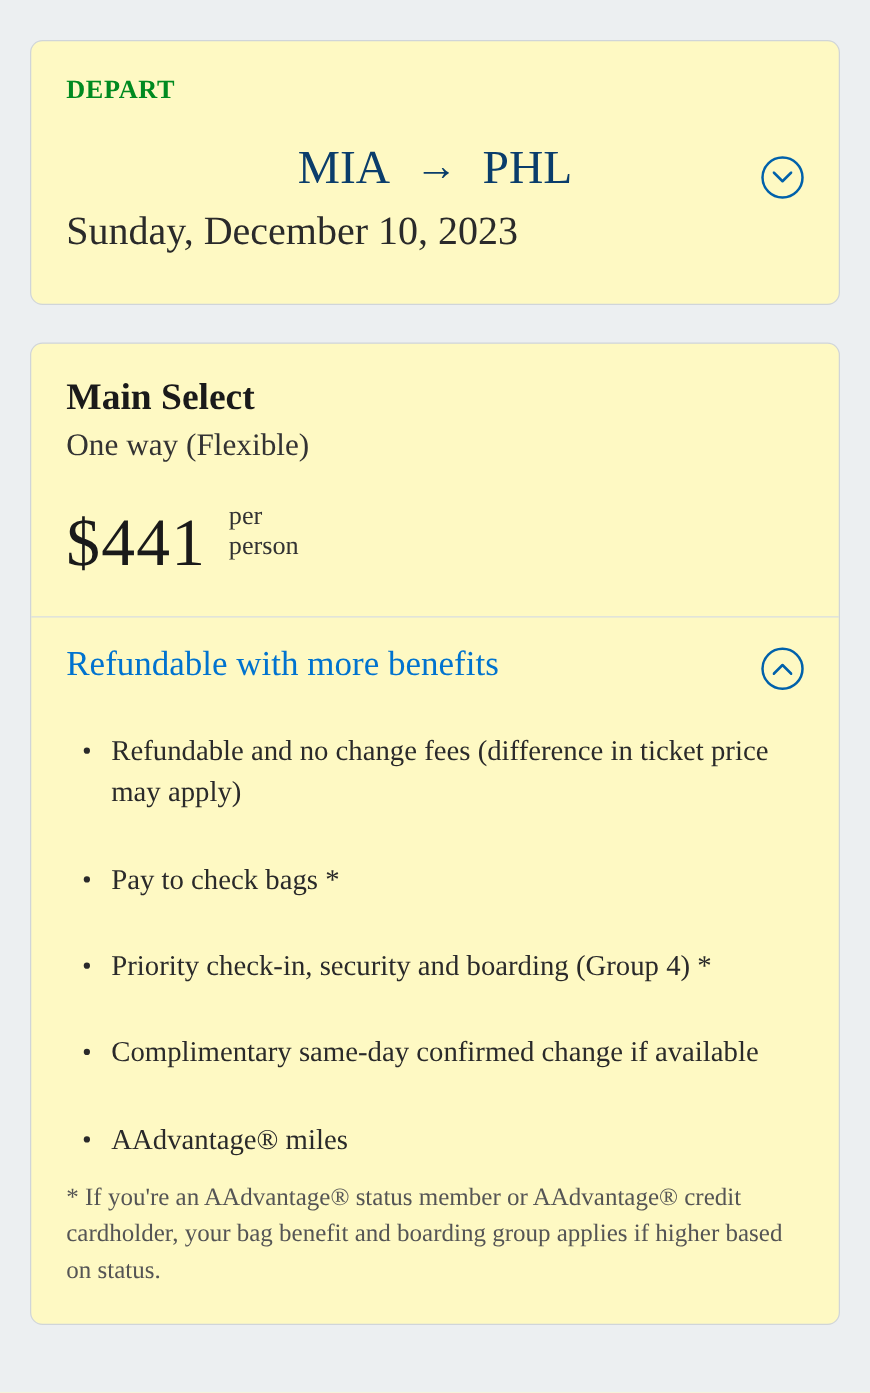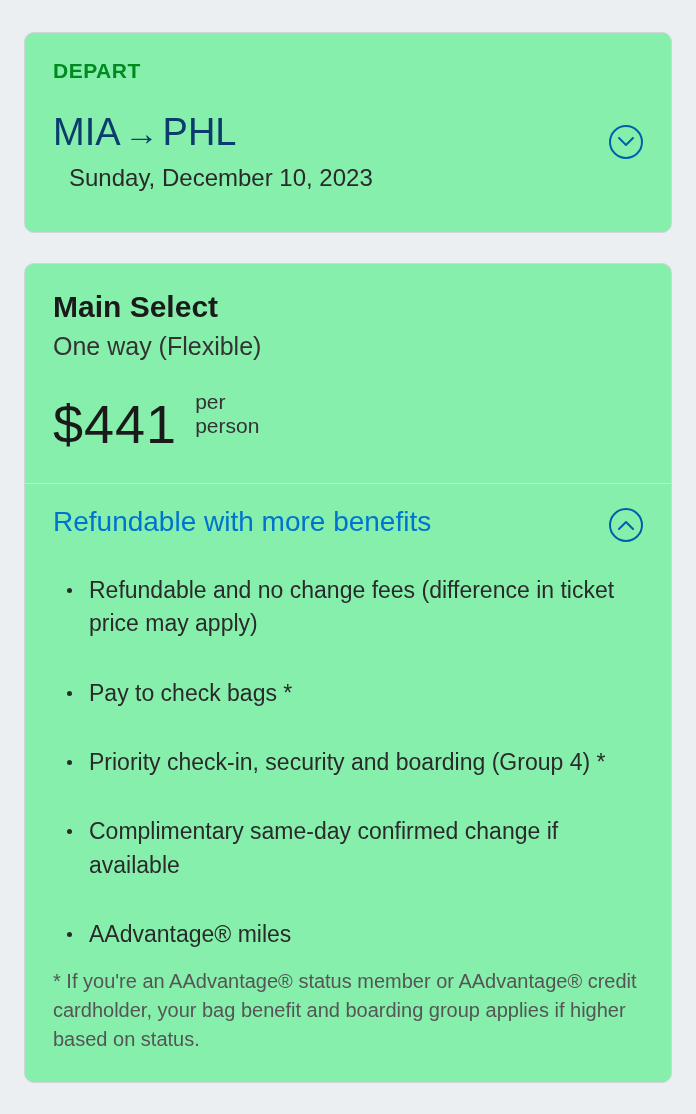--- a/index.html
+++ b/index.html
@@ -8,54 +8,55 @@
       box-sizing: border-box;
     }
     body {
       font-family: -apple-system, BlinkMacSystemFont, "Segoe UI", Helvetica, Arial, sans-serif;
       background: #eceff1;
       width: 696px;
       height: 1114px;
       padding: 8px 24px 24px 24px;
     }
     .card {
-      background: #86efac;
+      background: #fef9c3;
       border: 1px solid #d0d5d9;
       border-radius: 10px;
       margin-top: 24px;
+      font-family: Liberation Serif, serif;
     }
     .depart-card {
       padding: 26px 28px 40px 28px;
       position: relative;
     }
     .depart-label {
       color: #008a20;
       font-weight: 700;
       font-size: 21px;
       letter-spacing: 0.5px;
       margin-bottom: 28px;
     }
     .route {
       color: #0a3d6b;
       font-size: 38px;
       font-weight: 400;
       margin-bottom: 10px;
       display: flex;
       align-items: center;
-      gap: 4px;
+      gap: 20px;
+      justify-content: center;
     }
     .route-arrow {
       font-size: 34px;
       line-height: 1;
     }
     .date {
       color: #2a2a2a;
-      font-size: 24px;
-      font-weight: 400;
-      margin-left: 16px;
+      font-size: 32px;
+      font-weight: 400;
     }
     .chevron-circle {
       position: absolute;
       right: 28px;
       top: 92px;
       width: 34px;
       height: 34px;
       border: 2px solid #0061ab;
       border-radius: 50%;
       display: flex;

